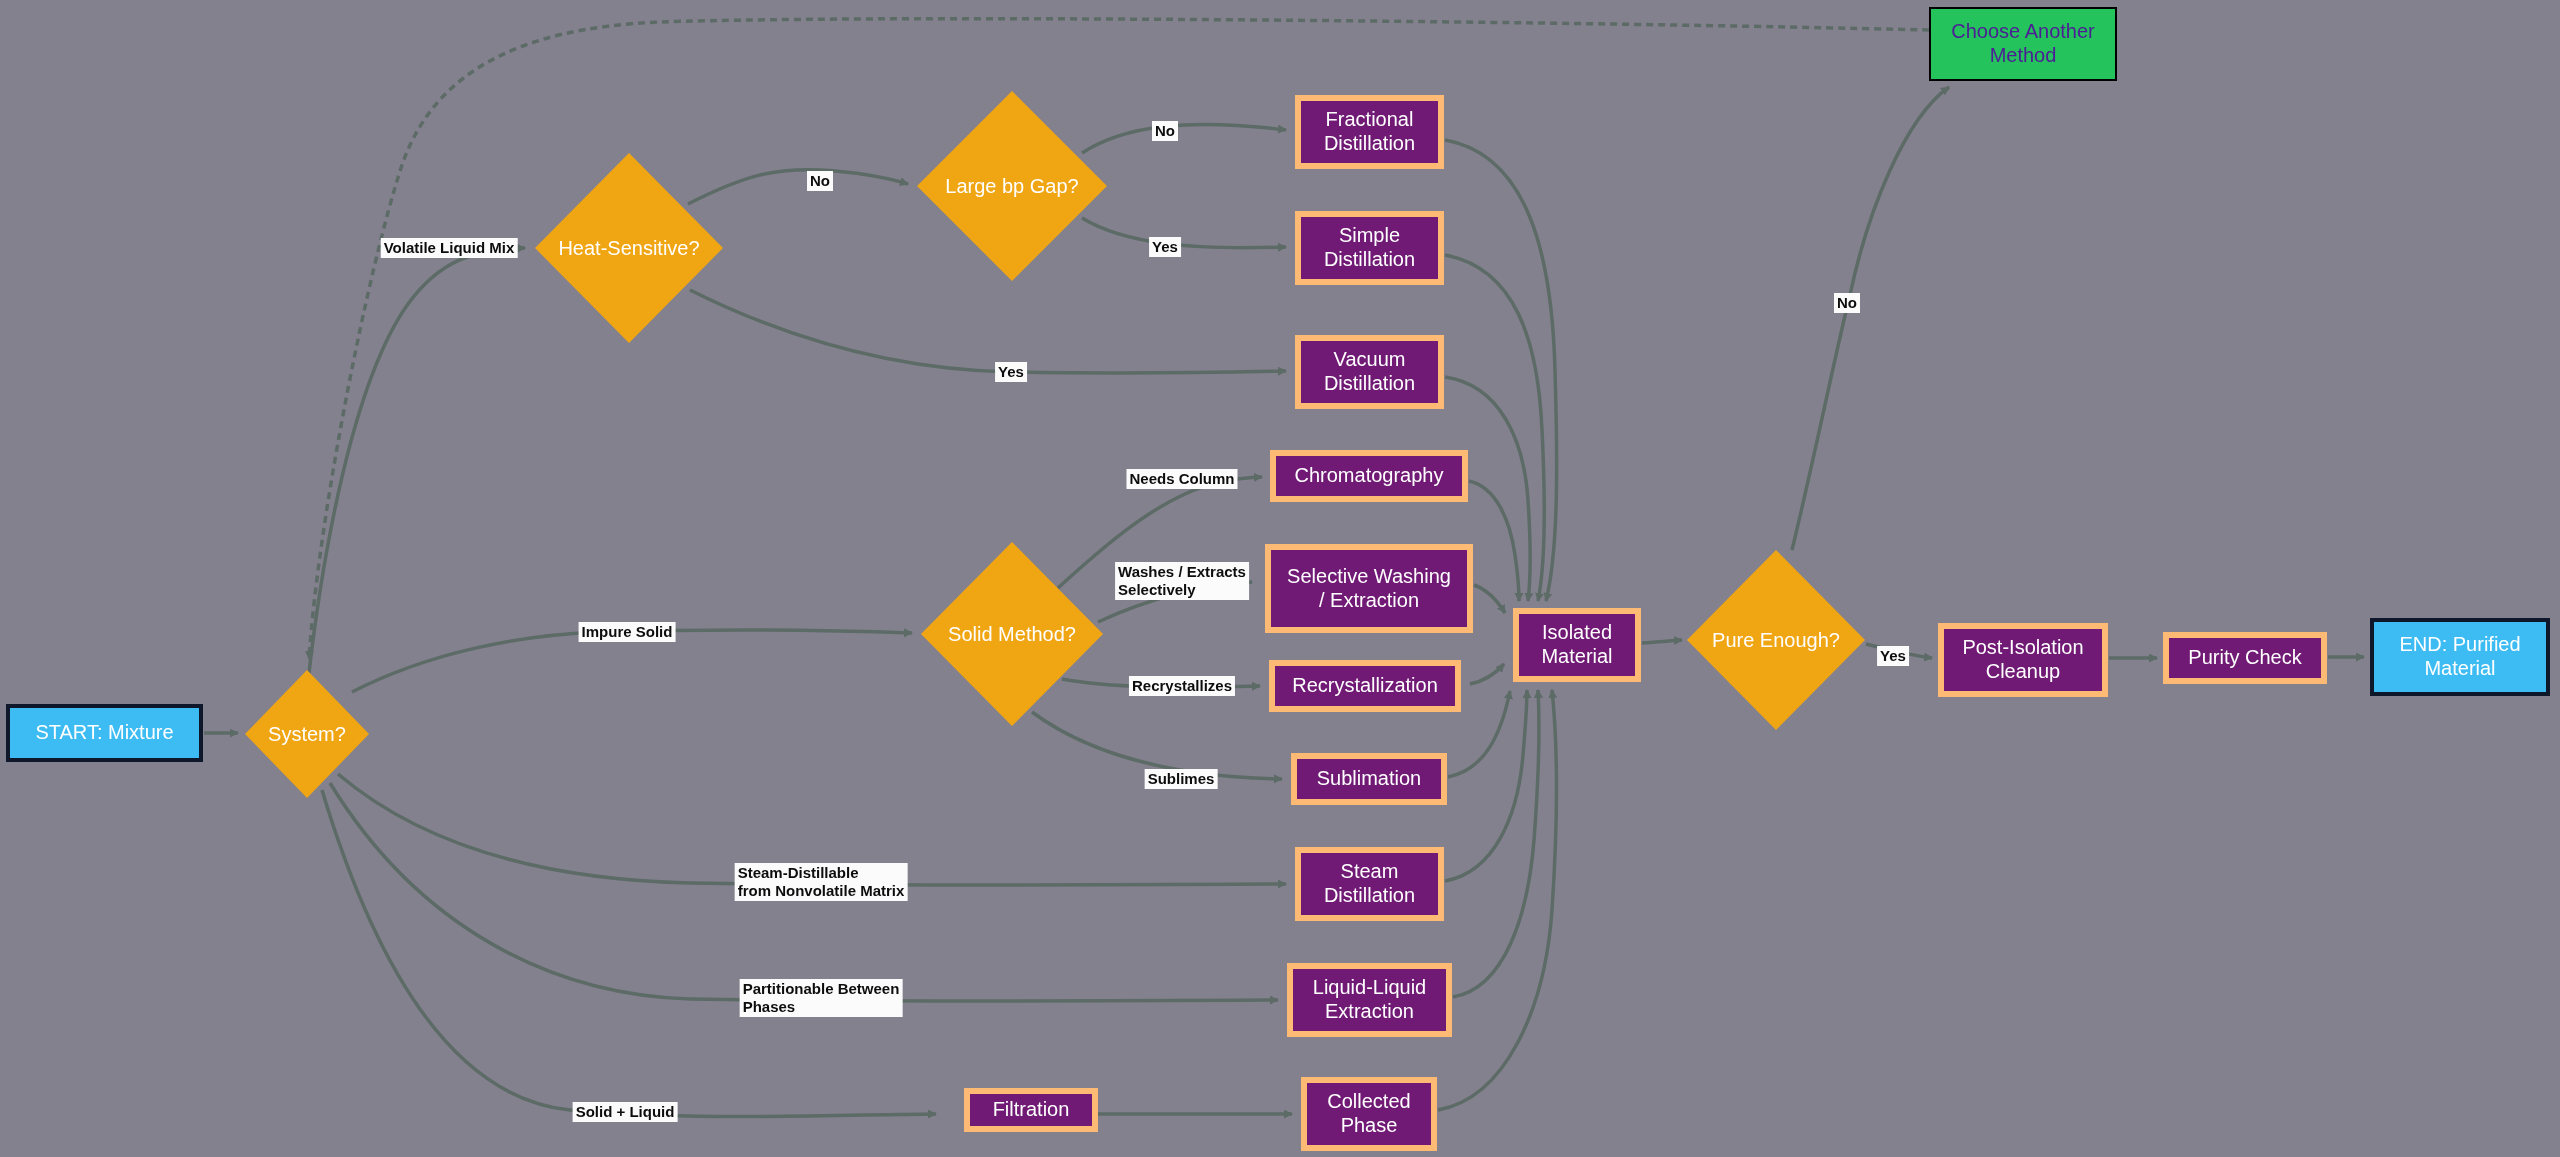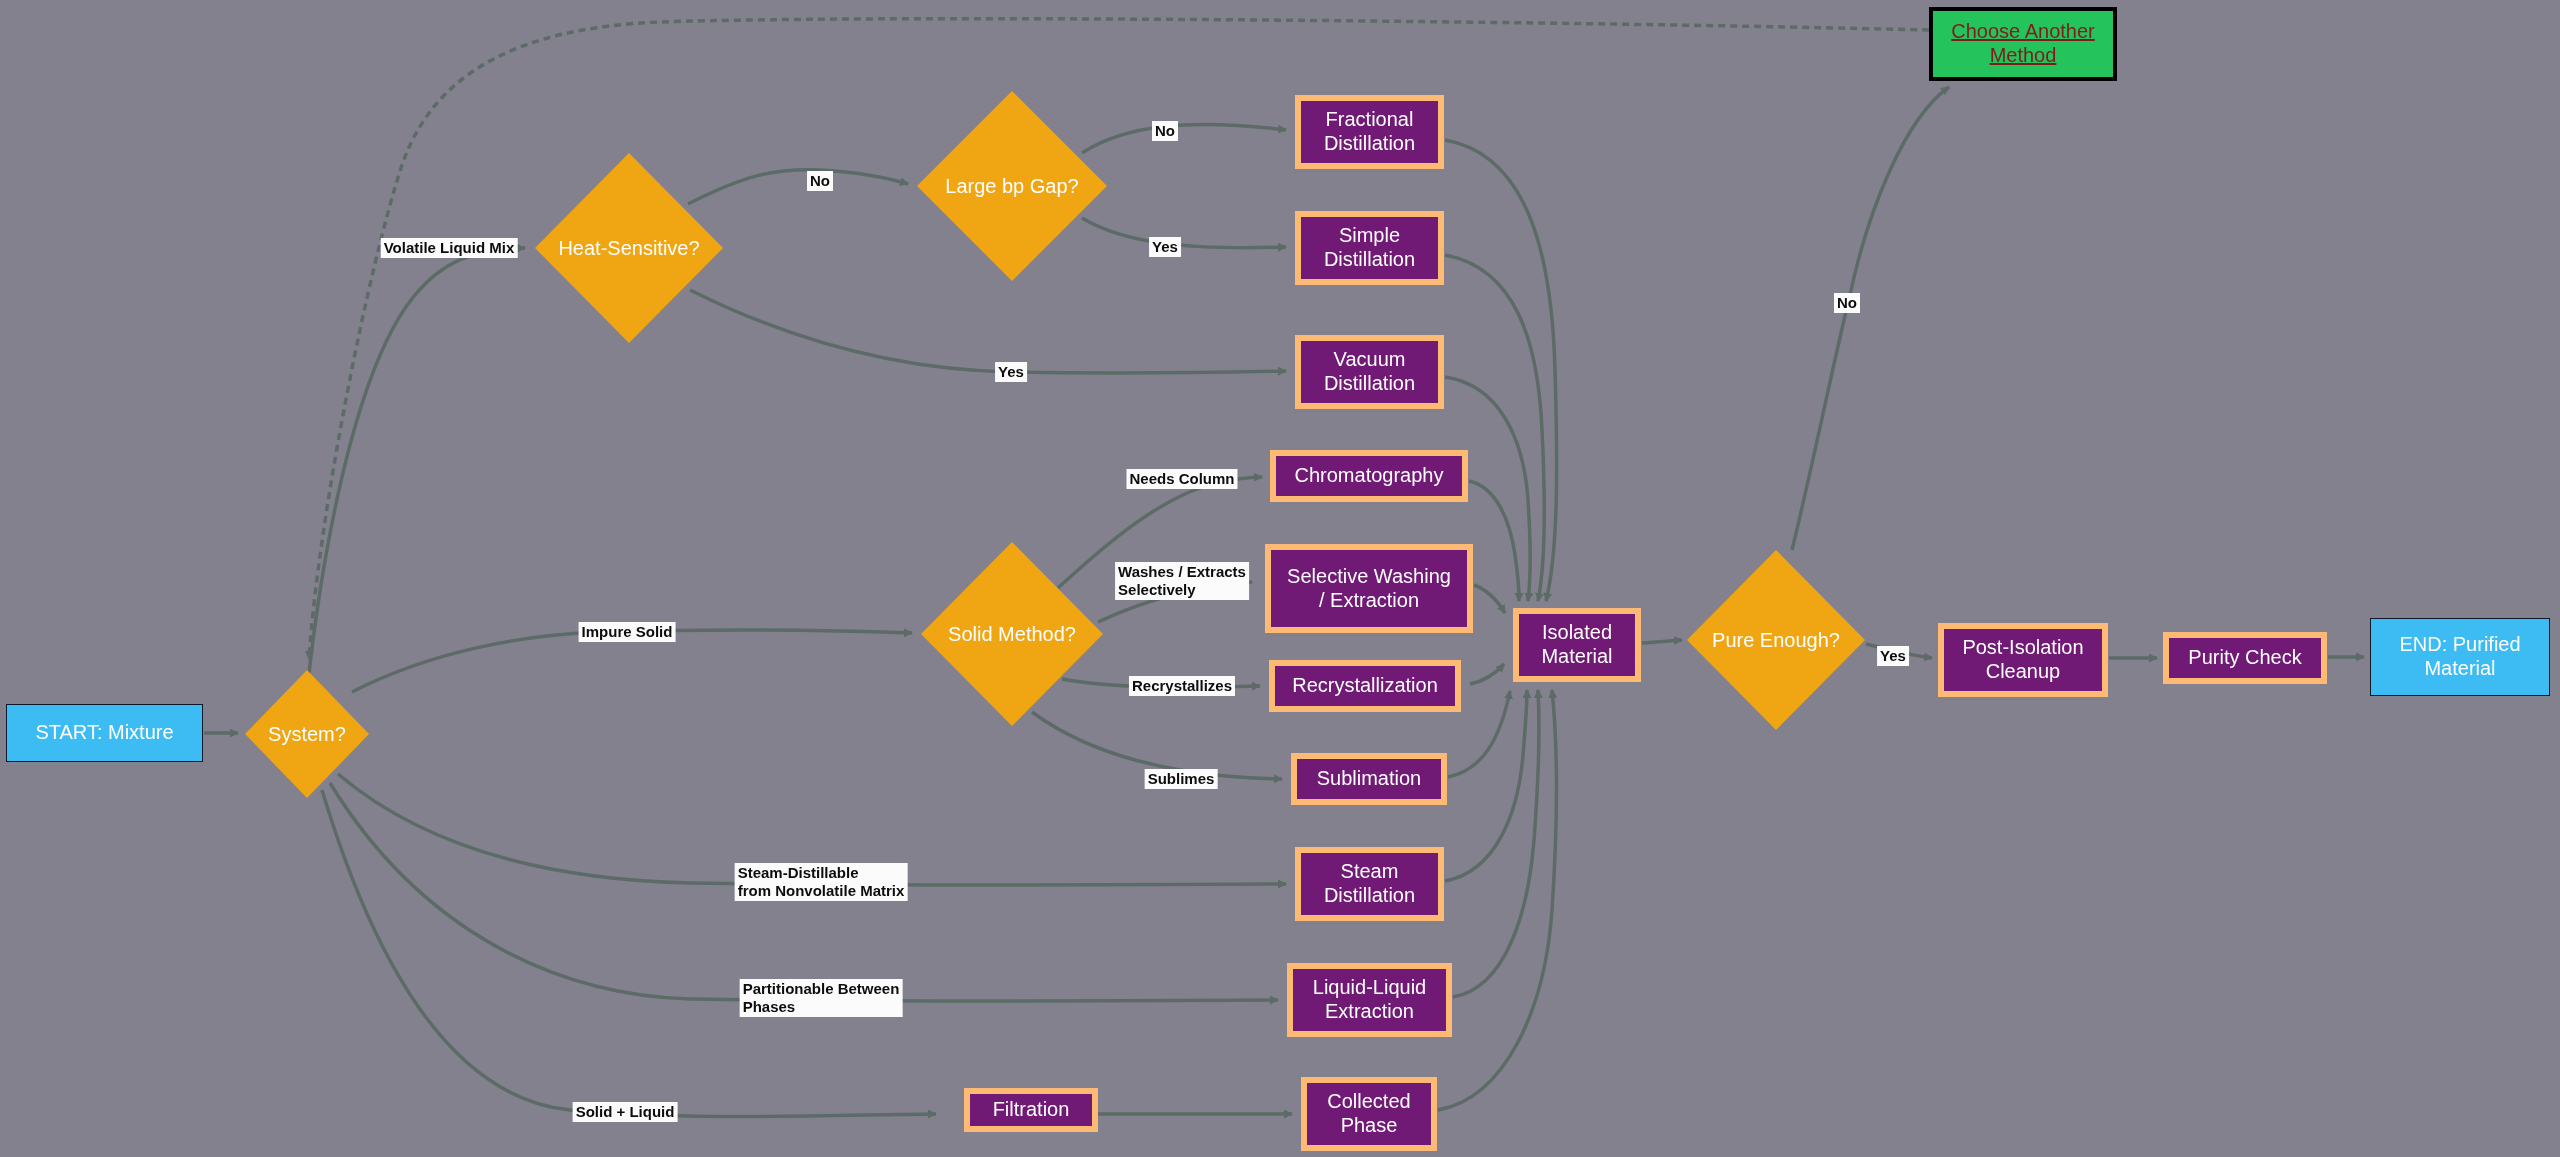--- a/index.html
+++ b/index.html
@@ -8,22 +8,22 @@
     position:relative;width:2560px;height:1157px;
     background:#84818F;overflow:hidden;
   }
   #edges{position:absolute;left:0;top:0;z-index:1;}
   .node{
     position:absolute;z-index:3;display:flex;align-items:center;justify-content:center;
     text-align:center;font-size:20px;line-height:1.18;white-space:pre-line;
     box-sizing:border-box;
   }
   .process{background:#701a75;border:6px solid #fdba74;color:#ffffff;}
-  .startend{background:#3DBCF4;border:1px solid #0f172a;color:#ffffff;}
-  .alt{background:#25C35C;border:4px solid #000000;color:#7f1d1d;text-decoration:underline;}
+  .startend{background:#3DBCF4;border:4px solid #0f172a;color:#ffffff;}
+  .alt{background:#25C35C;border:2px solid #000000;color:#4c1d95;}
   .diamond-label{
     position:absolute;z-index:3;transform:translate(-50%,-50%);
     font-size:20px;color:#ffffff;text-align:center;white-space:nowrap;
   }
   .edge-label{
     position:absolute;z-index:4;transform:translate(-50%,-50%);
     background:#fbfbfb;color:#0d0d0d;font-size:15px;font-weight:700;
     line-height:1.2;padding:1px 3px;text-align:center;white-space:pre-line;
   }
   .edge-label.multiline{text-align:left;}

